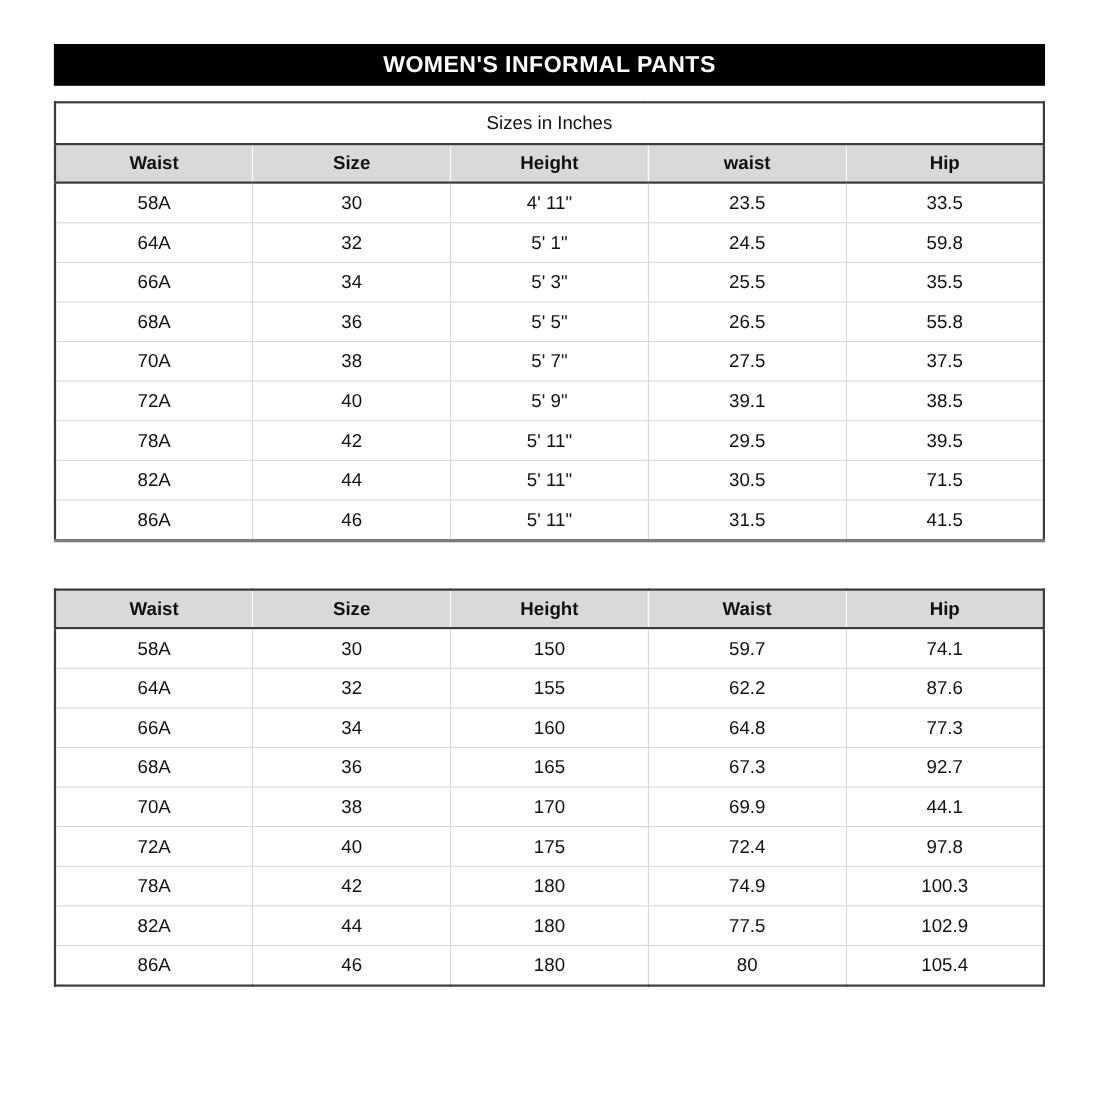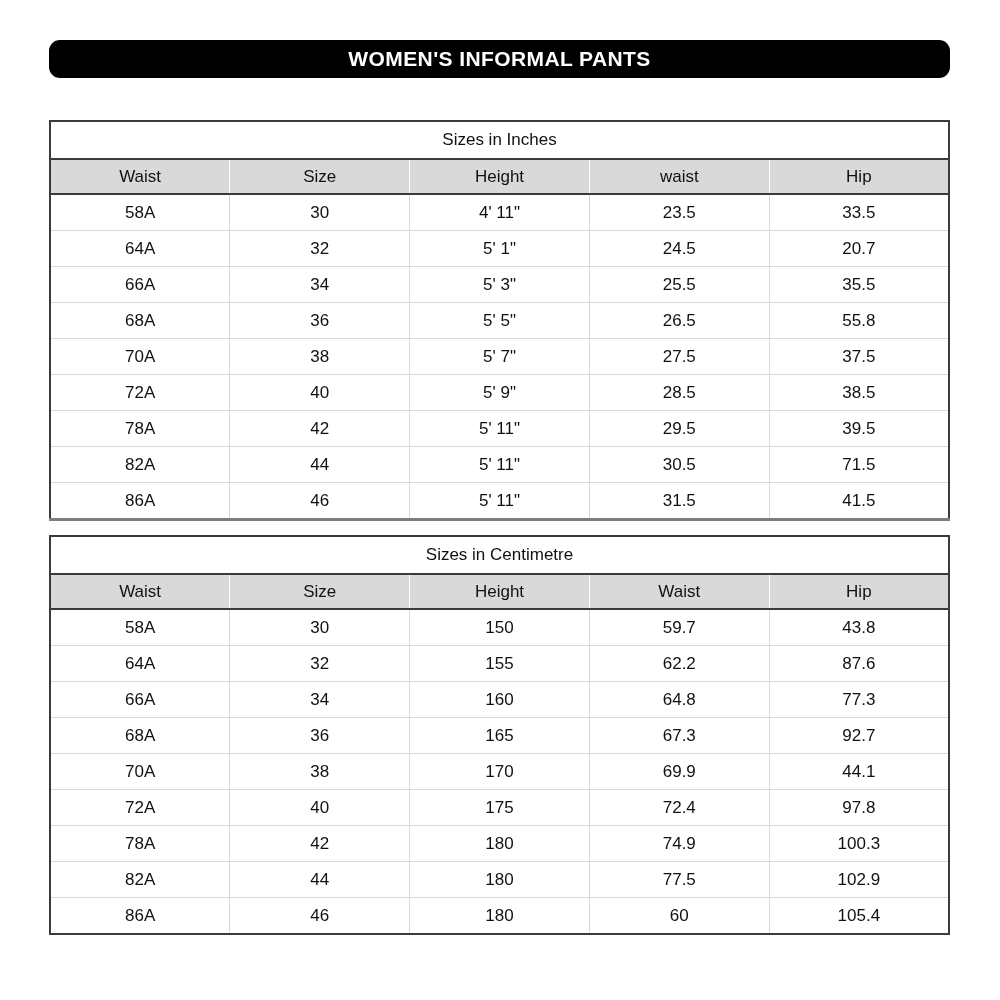--- a/index.html
+++ b/index.html
@@ -20,33 +20,32 @@
     top: 40px;
     width: 901px;
     height: 38px;
     background: var(--banner-bg, #000000);
     color: var(--banner-text, #ffffff);
     text-align: center;
     line-height: 38px;
     font-weight: bold;
     font-size: 21px;
     letter-spacing: 0.4px;
-    border-radius: 11px;
   }
   table.size-table {
     position: absolute;
     left: 49px;
     width: 901px;
     border-collapse: collapse;
     table-layout: fixed;
     font-size: 17px;
     border: 2px solid var(--border-dark, #3b3b3b);
   }
   table.size-table.first {
-    top: 120px;
+    top: 92px;
     border-bottom: 3px solid var(--table-shadow, #7d7d7d);
   }
   table.size-table.second {
     top: 535px;
     border-bottom: 2px solid var(--border-dark, #3b3b3b);
   }
   .title-cell {
     height: 34px;
     background: #ffffff;
     border-bottom: 2px solid var(--border-dark, #3b3b3b);
@@ -55,21 +54,21 @@
     font-size: 17px;
     color: #111111;
   }
   th.col-h {
     height: 31px;
     background: var(--header-bg, #d9d9d9);
     border-bottom: 2px solid var(--border-dark, #3b3b3b);
     border-left: 1px solid #ffffff;
     border-right: 1px solid #ffffff;
     text-align: center;
-    font-weight: normal;
+    font-weight: bold;
     font-size: 17px;
     color: #111111;
   }
   td.cell {
     height: 33px;
     text-align: center;
     border: 1px solid var(--border-light, #d9d9d9);
     background: #ffffff;
     color: #111111;
   }
@@ -98,21 +97,21 @@
         <td class="cell">30</td>
         <td class="cell">4' 11"</td>
         <td class="cell">23.5</td>
         <td class="cell">33.5</td>
       </tr>
       <tr>
         <td class="cell">64A</td>
         <td class="cell">32</td>
         <td class="cell">5' 1"</td>
         <td class="cell">24.5</td>
-        <td class="cell">20.7</td>
+        <td class="cell">59.8</td>
       </tr>
       <tr>
         <td class="cell">66A</td>
         <td class="cell">34</td>
         <td class="cell">5' 3"</td>
         <td class="cell">25.5</td>
         <td class="cell">35.5</td>
       </tr>
       <tr>
         <td class="cell">68A</td>
@@ -125,21 +124,21 @@
         <td class="cell">70A</td>
         <td class="cell">38</td>
         <td class="cell">5' 7"</td>
         <td class="cell">27.5</td>
         <td class="cell">37.5</td>
       </tr>
       <tr>
         <td class="cell">72A</td>
         <td class="cell">40</td>
         <td class="cell">5' 9"</td>
-        <td class="cell">28.5</td>
+        <td class="cell">39.1</td>
         <td class="cell">38.5</td>
       </tr>
       <tr>
         <td class="cell">78A</td>
         <td class="cell">42</td>
         <td class="cell">5' 11"</td>
         <td class="cell">29.5</td>
         <td class="cell">39.5</td>
       </tr>
       <tr>
@@ -154,38 +153,35 @@
         <td class="cell">46</td>
         <td class="cell">5' 11"</td>
         <td class="cell">31.5</td>
         <td class="cell">41.5</td>
       </tr>
     </tbody>
 </table>
 
 <table class="size-table second">
   <thead>
-    <tr>
-      <th class="title-cell" colspan="5">Sizes in Centimetre</th>
-    </tr>
     <tr>
         <th class="col-h">Waist</th>
         <th class="col-h">Size</th>
         <th class="col-h">Height</th>
         <th class="col-h">Waist</th>
         <th class="col-h">Hip</th>
       </tr>
   </thead>
   <tbody>
       <tr>
         <td class="cell">58A</td>
         <td class="cell">30</td>
         <td class="cell">150</td>
         <td class="cell">59.7</td>
-        <td class="cell">43.8</td>
+        <td class="cell">74.1</td>
       </tr>
       <tr>
         <td class="cell">64A</td>
         <td class="cell">32</td>
         <td class="cell">155</td>
         <td class="cell">62.2</td>
         <td class="cell">87.6</td>
       </tr>
       <tr>
         <td class="cell">66A</td>
@@ -226,17 +222,17 @@
         <td class="cell">82A</td>
         <td class="cell">44</td>
         <td class="cell">180</td>
         <td class="cell">77.5</td>
         <td class="cell">102.9</td>
       </tr>
       <tr>
         <td class="cell">86A</td>
         <td class="cell">46</td>
         <td class="cell">180</td>
-        <td class="cell">60</td>
+        <td class="cell">80</td>
         <td class="cell">105.4</td>
       </tr>
     </tbody>
 </table>
 
 </body></html>

